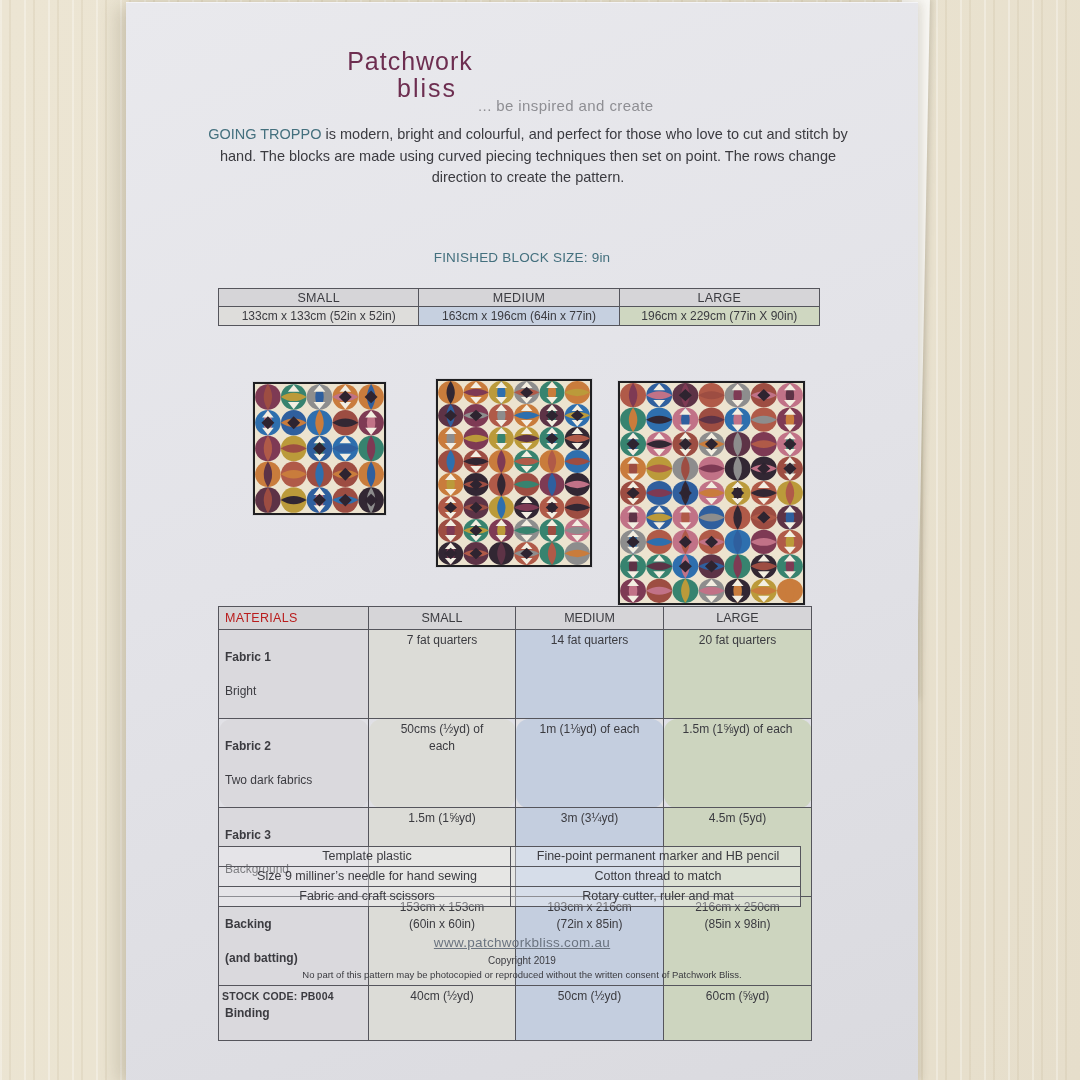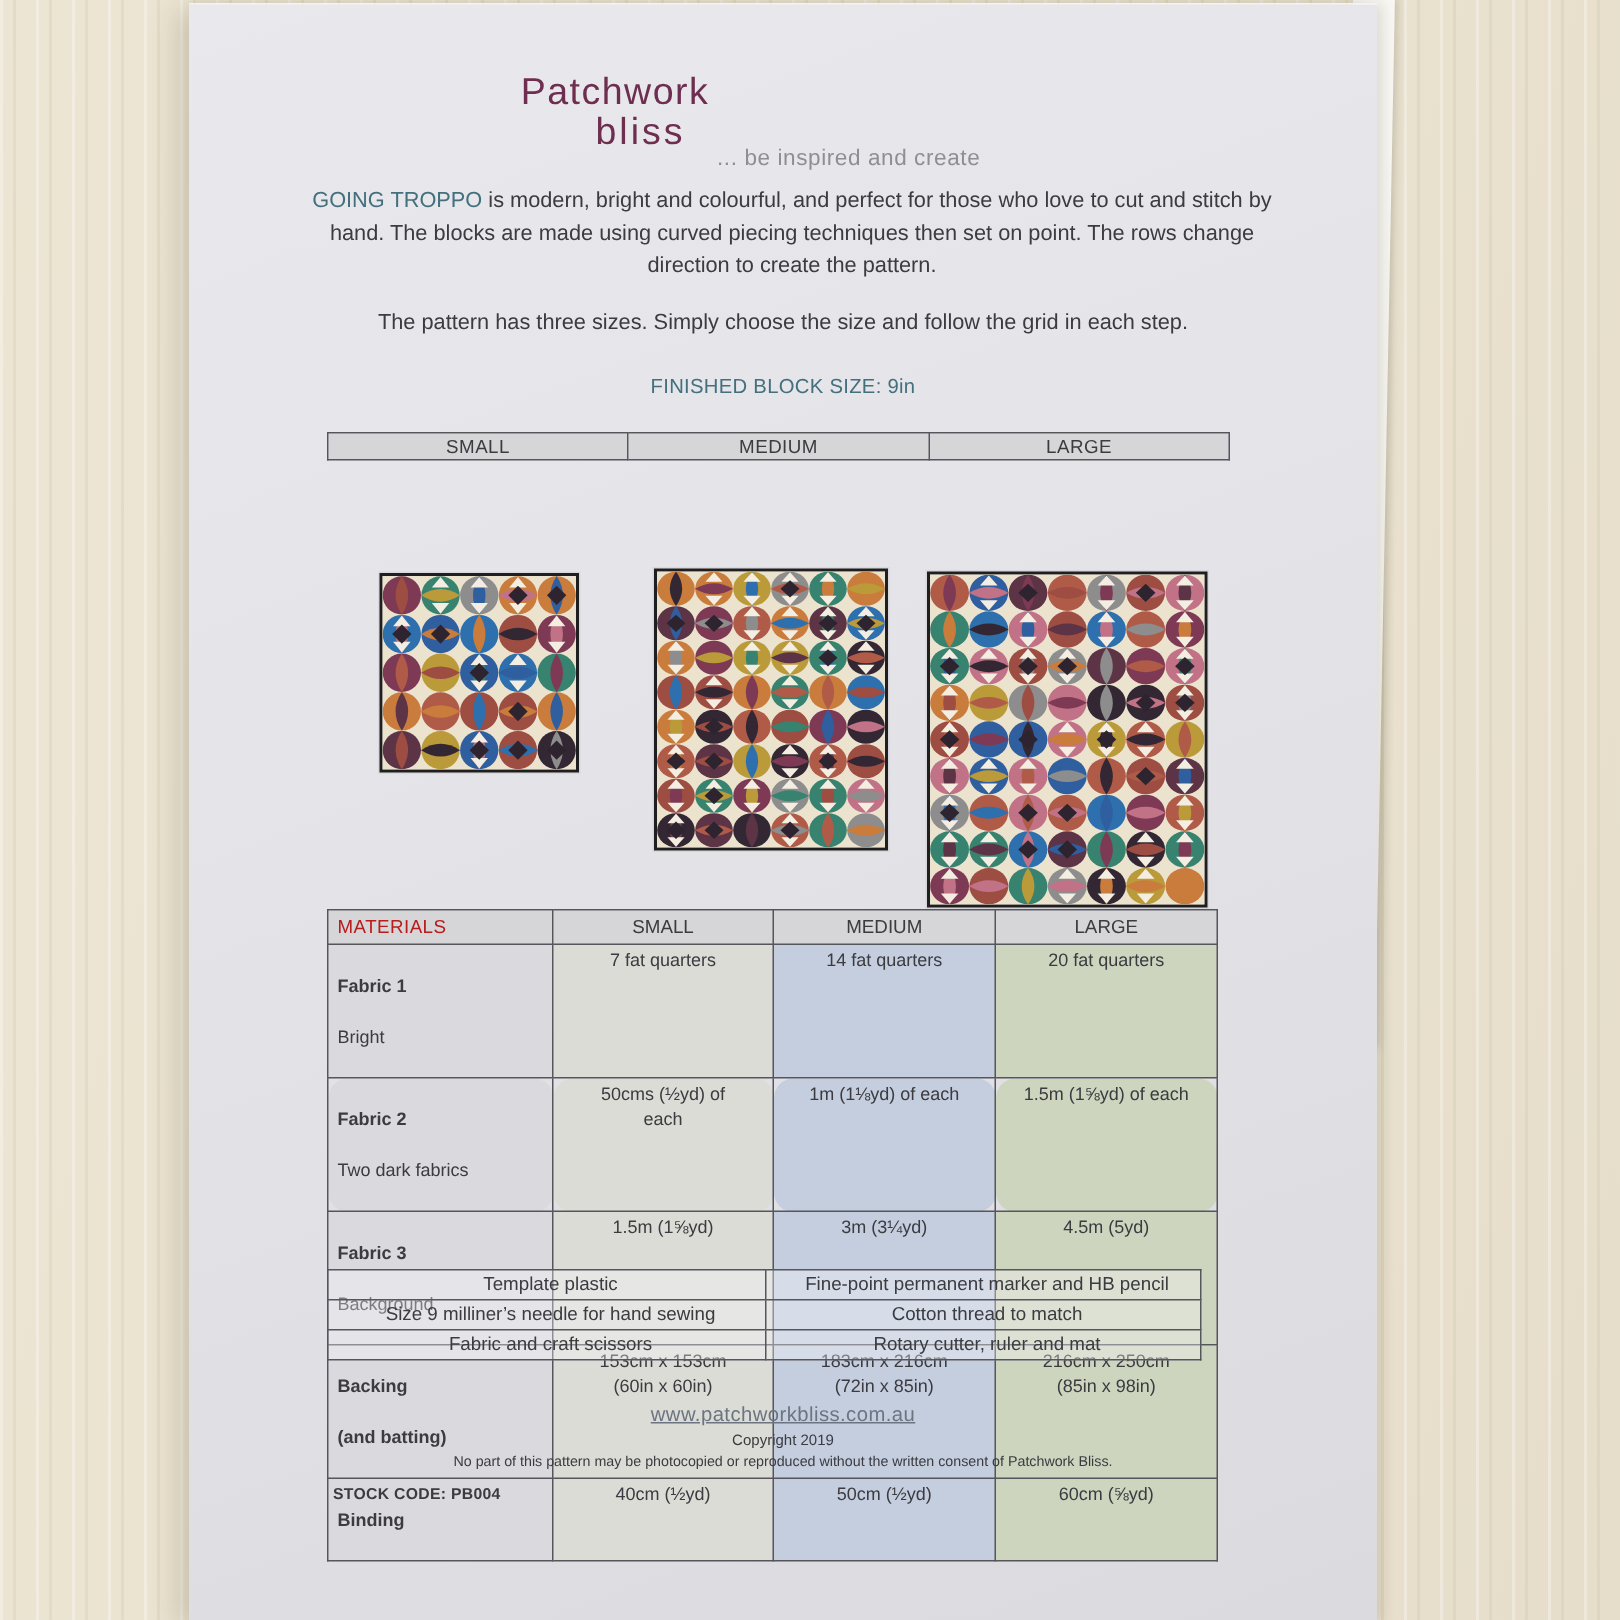--- a/index.html
+++ b/index.html
@@ -88,30 +88,34 @@
 <div class="paper">
 
   <div class="logo">
     <div class="logo-line1">Patchwork</div>
     <div class="logo-line2">bliss</div>
   </div>
   <div class="tagline">... be inspired and create</div>
 
   <p class="intro"><span class="troppo">GOING TROPPO</span><span> is modern, bright and colourful, and perfect for those who love to cut and stitch by hand. The blocks are made using curved piecing techniques then set on point. The rows change direction to create the pattern.</span></p>
 
-  <p class="sizes-note">The pattern has three sizes. Simply choose the size and follow the grid in each step.</p>
 
   <div class="block-size">FINISHED BLOCK SIZE: 9in</div>
 
   <table class="size-table">
     <tbody>
         <tr>
       <th>SMALL</th>
       <th>MEDIUM</th>
       <th>LARGE</th>
+    </tr>
+    <tr>
+      <td class="c-s">133cm x 133cm (52in x 52in)</td>
+      <td class="c-m">163cm x 196cm (64in x 77in)</td>
+      <td class="c-l">196cm x 229cm (77in X 90in)</td>
     </tr>
   </tbody>
     </table>
 
   <div class="quilt quilt-small">
       <svg viewBox="0 0 100 100" width="100%" height="100%" preserveAspectRatio="none">
         <rect width="100" height="100" fill="#ece3cf"></rect>
         <circle cx="10" cy="10" r="9.9" fill="#7e3a54"></circle>
         <path d="M 10 0 Q 16.5 10 10 20 Q 3.5 10 10 0 Z" fill="#9d4d42"></path>
         <circle cx="30" cy="10" r="9.9" fill="#37836f"></circle>

